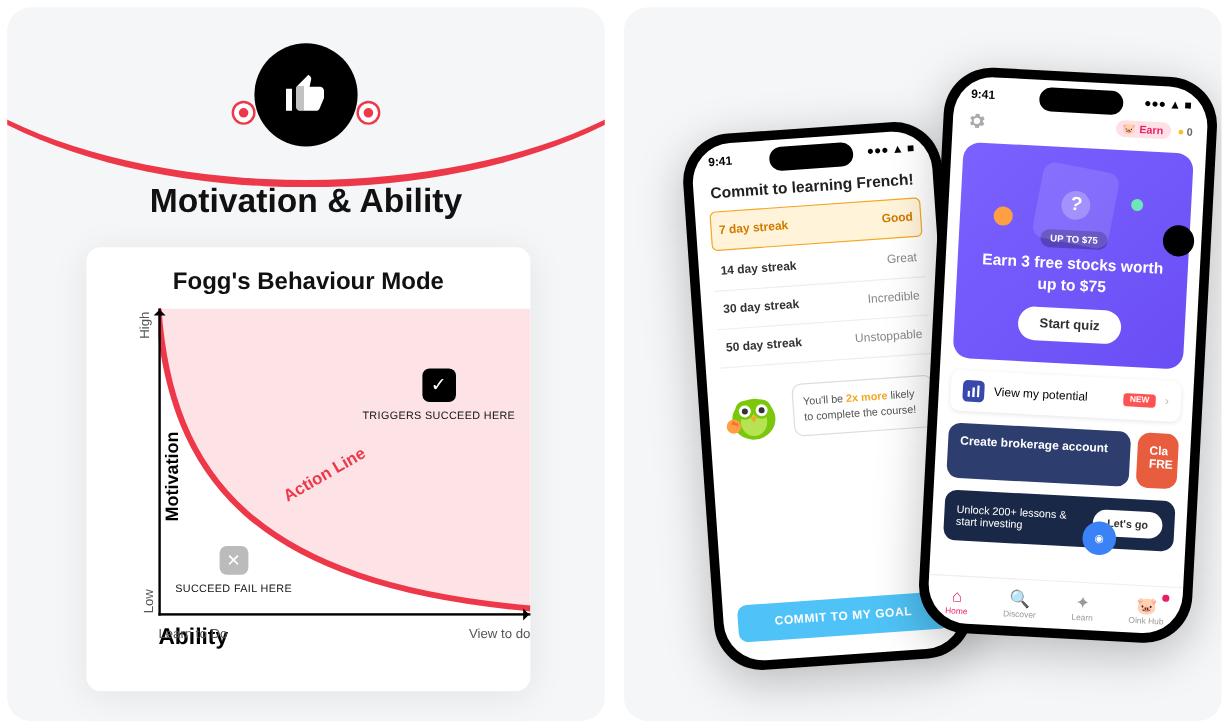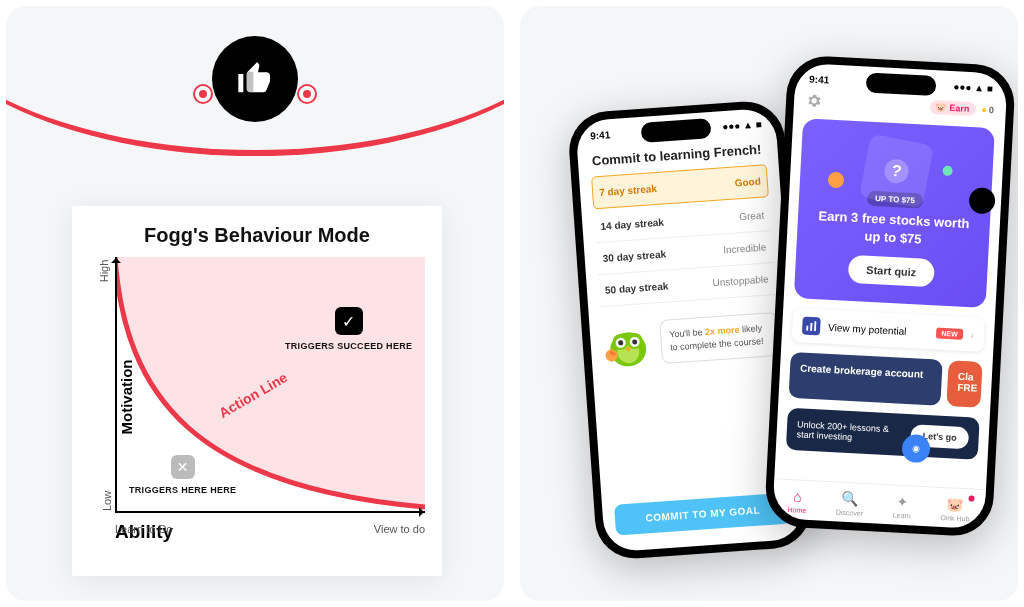--- a/index.html
+++ b/index.html
@@ -5,40 +5,40 @@
 *{margin:0;padding:0;box-sizing:border-box;font-family:-apple-system,BlinkMacSystemFont,'Segoe UI',sans-serif}
 body{width:1024px;height:607px;background:#fff;display:flex;gap:16px;padding:6px}
 .panel{flex:1;background:#f5f6f8;border-radius:20px;position:relative;overflow:hidden}
 
 .arc{position:absolute;top:-200px;left:50%;transform:translateX(-50%);width:700px;height:350px;border:6px solid #ec3849;border-radius:50%;border-top:none;border-left:none;border-right:none;clip-path:inset(200px 0 0 0)}
 .badge{position:absolute;top:30px;left:50%;transform:translateX(-50%);width:86px;height:86px;background:#000;border-radius:50%;display:flex;align-items:center;justify-content:center}
 .dot{position:absolute;top:80px;width:16px;height:16px;background:#ec3849;border:4px solid #fff;border-radius:50%;box-shadow:0 0 0 2px #ec3849}
 .dot.l{left:calc(50% - 60px)}
 .dot.r{left:calc(50% + 44px)}
 .title-main{position:absolute;top:146px;left:0;right:0;text-align:center;font-size:28px;font-weight:800;color:#111}
-.chart-card{position:absolute;top:200px;left:66px;width:370px;height:370px;background:#fff;border-radius:2px;box-shadow:0 4px 30px rgba(0,0,0,.08);padding:18px 9px}
+.chart-card{position:absolute;top:200px;left:66px;width:370px;height:370px;background:#fff;border-radius:12px;box-shadow:0 4px 30px rgba(0,0,0,.08);padding:18px 26px}
 .chart-title{text-align:center;font-size:20px;font-weight:800;color:#111;margin-bottom:10px}
 .plot{position:relative;width:310px;height:280px;margin-left:34px}
 .axis-y{position:absolute;left:0;top:0;bottom:24px;width:2px;background:#000}
 .axis-x{position:absolute;left:0;right:0;bottom:24px;height:2px;background:#000}
 .arrow-y{position:absolute;left:-4px;top:-4px;border:5px solid transparent;border-bottom-color:#000}
 .arrow-x{position:absolute;right:-4px;bottom:20px;border:5px solid transparent;border-left-color:#000}
 .y-label{position:absolute;left:-26px;top:50%;transform:translateY(-50%) rotate(-90deg);font-weight:800;font-size:15px}
 .x-label{position:absolute;left:0;right:0;bottom:-6px;text-align:left;font-weight:800;font-size:19px}
 .tick{position:absolute;font-size:11px;color:#555}
 .ty-high{left:-22px;top:8px;transform:rotate(-90deg)}
 .ty-low{left:-18px;bottom:30px;transform:rotate(-90deg)}
 .tx-hard{left:0;bottom:2px}
 .tx-easy{right:0;bottom:2px}
 .curve-area{position:absolute;left:0;top:0;right:0;bottom:24px}
 .succeed-box{position:absolute;top:50px;left:170px;text-align:center}
 .fail-box{position:absolute;bottom:40px;left:14px;text-align:center}
 .check-sq{width:28px;height:28px;background:#000;border-radius:6px;margin:0 auto 6px;display:flex;align-items:center;justify-content:center;color:#fff;font-size:16px}
 .x-sq{width:24px;height:24px;background:#bbb;border-radius:6px;margin:0 auto 6px;display:flex;align-items:center;justify-content:center;color:#fff;font-size:14px}
-.box-text{font-size:9px;font-weight:700;letter-spacing:.3px;color:#111;line-height:1.3}
+.box-text{font-size:9px;font-weight:400;letter-spacing:.3px;color:#111;line-height:1.3}
 .action-line{position:absolute;top:130px;left:100px;color:#ec3849;font-weight:800;font-size:14px;transform:rotate(-30deg)}
 
 .phone{position:absolute;background:#000;border-radius:40px;padding:8px;box-shadow:0 10px 40px rgba(0,0,0,.25)}
 .phone.left{width:216px;height:448px;top:100px;left:62px;transform:rotate(-4deg);z-index:1}
 .phone.right{width:228px;height:472px;top:54px;left:256px;transform:rotate(3deg);z-index:2}
 .screen{width:100%;height:100%;background:#fff;border-radius:33px;overflow:hidden;position:relative;display:flex;flex-direction:column}
 .notch{position:absolute;top:6px;left:50%;transform:translateX(-50%);width:70px;height:20px;background:#000;border-radius:12px;z-index:10}
 .status{display:flex;justify-content:space-between;padding:10px 14px 4px;font-size:10px;font-weight:700}
 .screen h2{font-size:13px;font-weight:800;padding:8px 14px;color:#222}
 .streak{margin:0 12px;border-bottom:1px solid #eee;display:flex;justify-content:space-between;padding:10px 6px;font-size:10px}
@@ -92,20 +92,21 @@
 <div class="panel">
   <div class="arc"></div>
   <div class="badge">
     <svg width="40" height="40" viewBox="0 0 24 24">
         <path fill="#fff" d="M2 20h3V9H2v11zm19-10c0-1.1-.9-2-2-2h-5.2l.8-3.8V4c0-.4-.2-.8-.4-1.1L13.2 2 7.6 7.6C7.2 7.9 7 8.4 7 9v9c0 1.1.9 2 2 2h8c.8 0 1.5-.5 1.8-1.2l2.1-5c.1-.2.1-.5.1-.8v-2z"></path>
         <path fill="#666" d="M7 9v9c0 1.1.9 2 2 2h2V7.6L7.6 7.6C7.2 7.9 7 8.4 7 9z" opacity=".4"></path>
       </svg>
   </div>
   <div class="dot l"></div>
   <div class="dot r"></div>
+  <div class="title-main">Motivation &amp; Ability</div>
 
   <div class="chart-card">
     <div class="chart-title">Fogg's Behaviour Mode</div>
     <div class="plot">
       <svg class="curve-area" viewBox="0 0 310 256" preserveAspectRatio="none">
         <path d="M0,0 C10,140 80,230 310,250 L310,0 Z" fill="#fde3e6"></path>
         <path d="M0,0 C10,140 80,230 310,250" stroke="#ec3849" stroke-width="5" fill="none"></path>
       </svg>
       <div class="axis-y"></div>
       <div class="axis-x"></div>
@@ -117,21 +118,21 @@
       <div class="tick ty-low">Low</div>
       <div class="tick tx-hard">Learn to Do</div>
       <div class="tick tx-easy">View to do</div>
       <div class="action-line">Action Line</div>
       <div class="succeed-box">
         <div class="check-sq">✓</div>
         <div class="box-text">TRIGGERS SUCCEED HERE</div>
       </div>
       <div class="fail-box">
         <div class="x-sq">✕</div>
-        <div class="box-text">TRIGGERS HERE HERE</div>
+        <div class="box-text">SUCCEED FAIL HERE</div>
       </div>
     </div>
   </div>
 </div>
 
 <div class="panel">
 
   <div class="phone left">
     <div class="screen">
       <div class="notch"></div>

